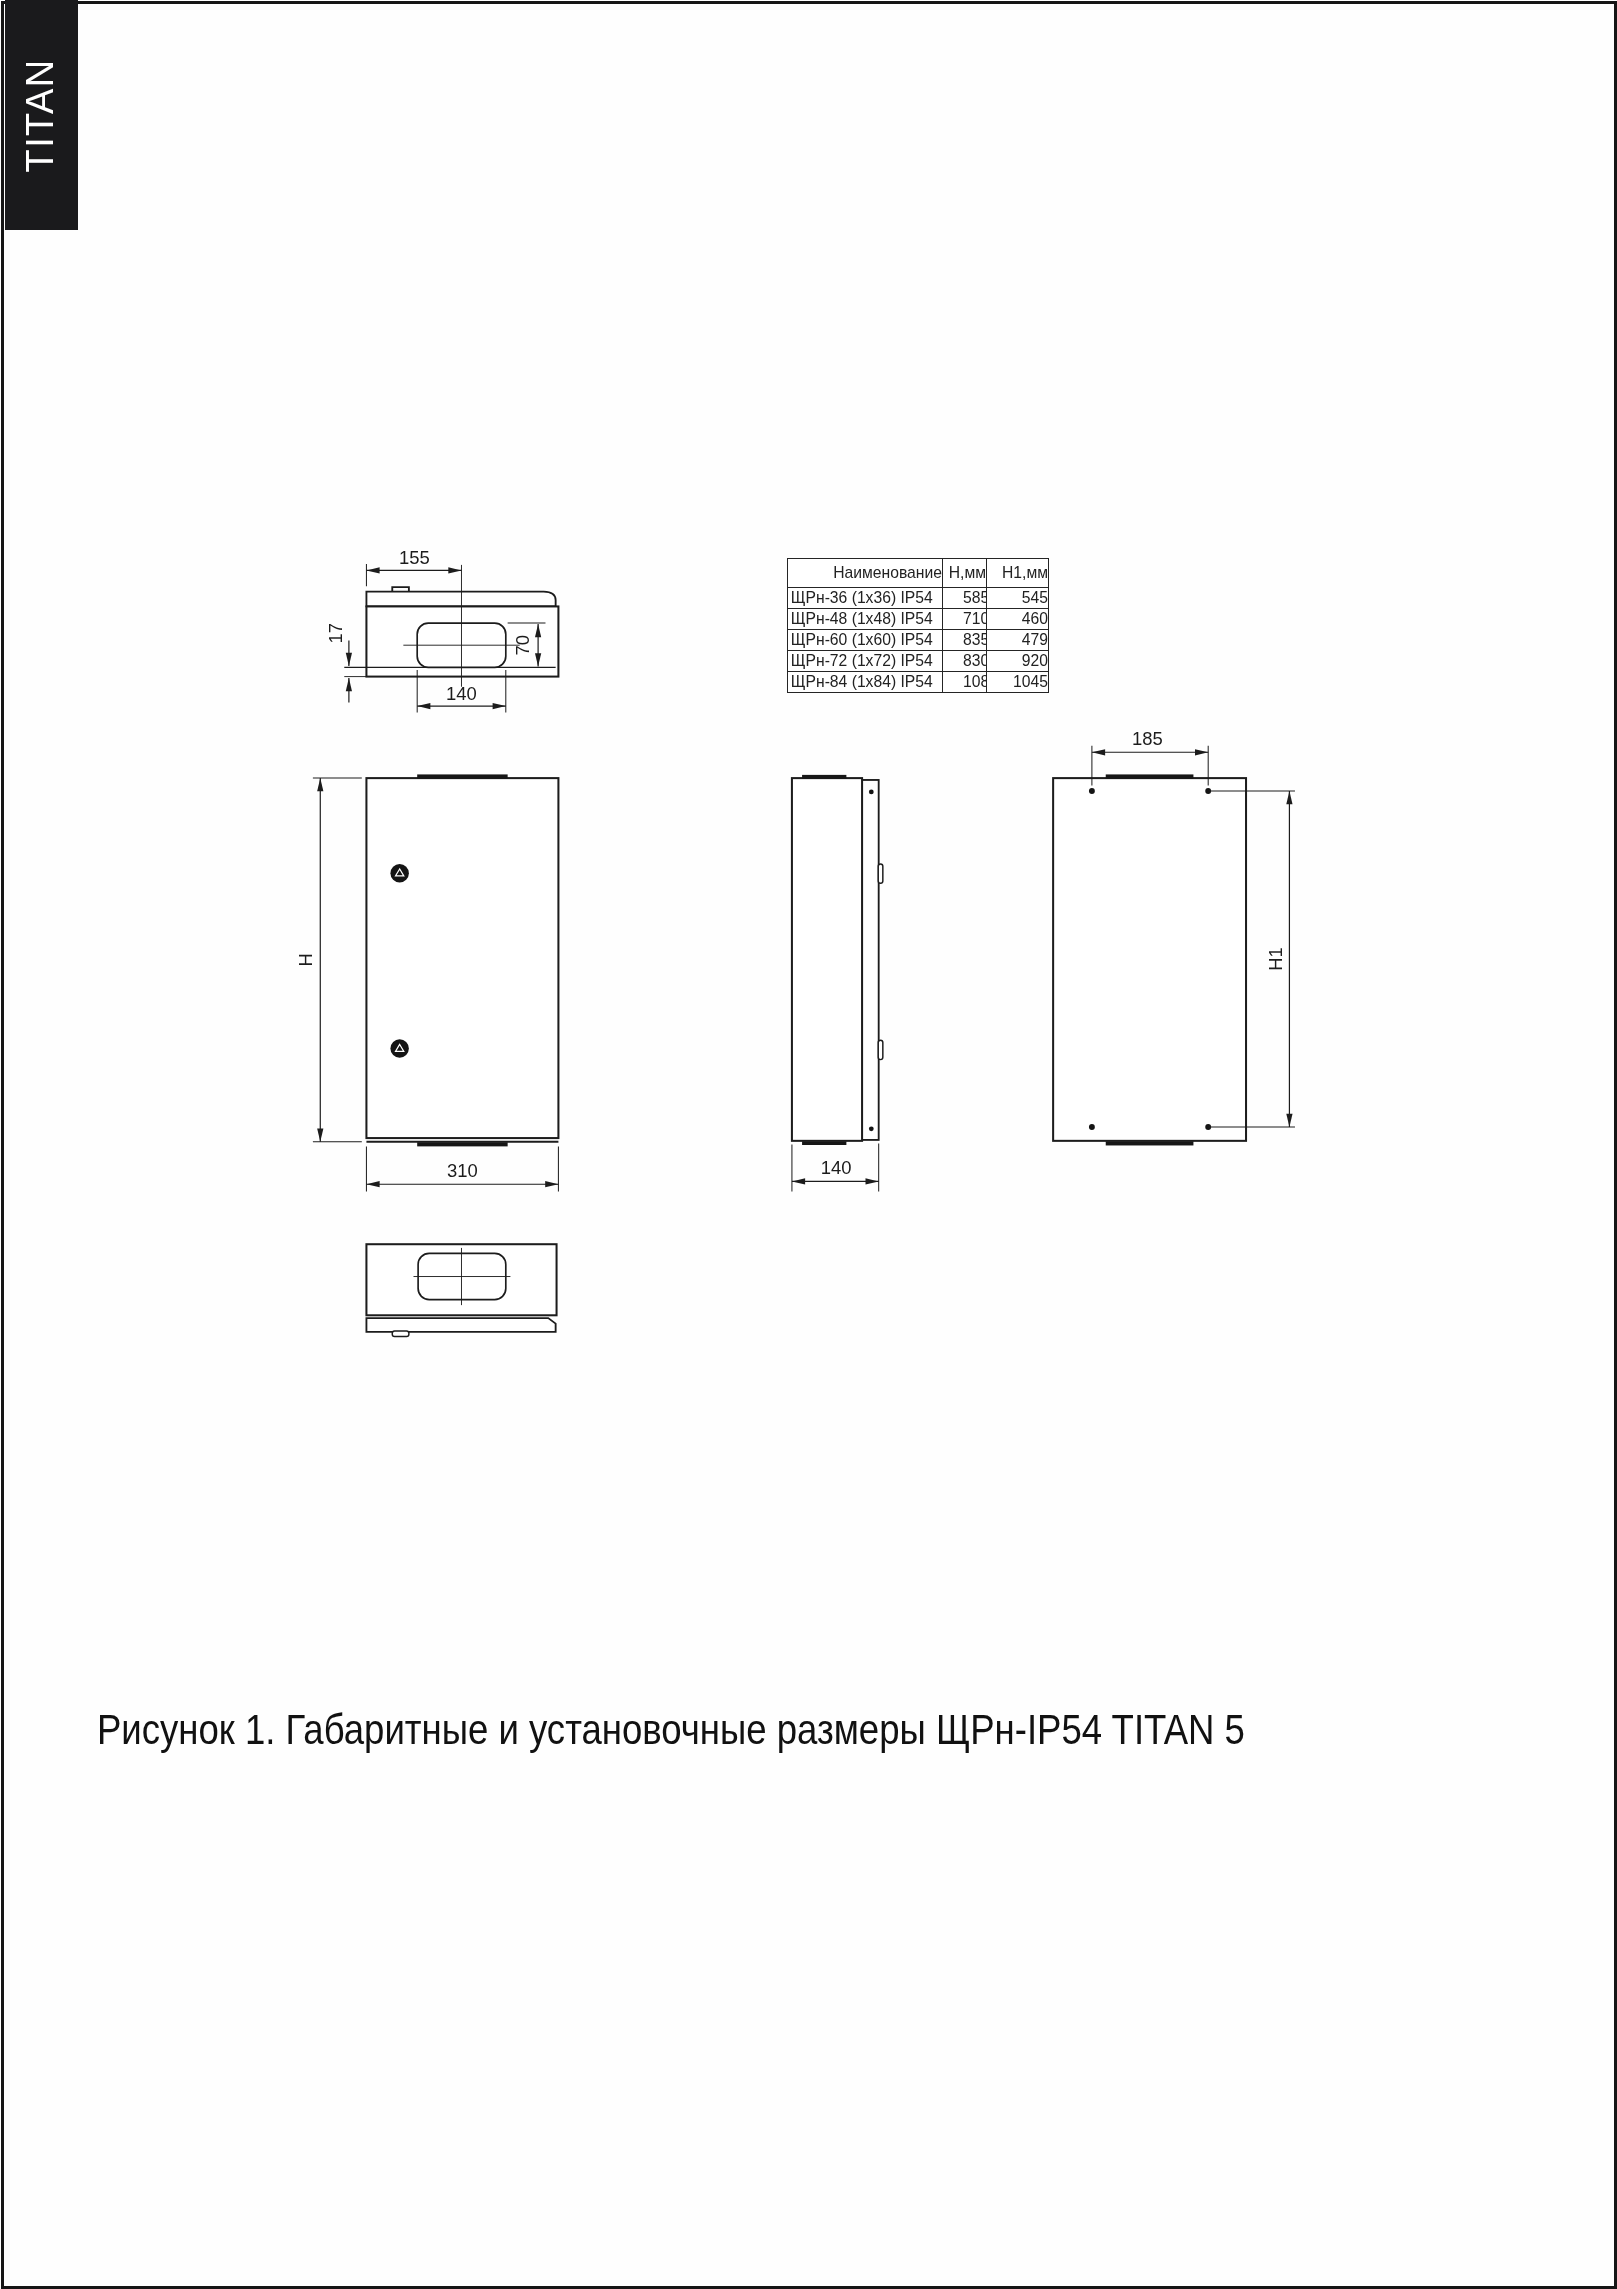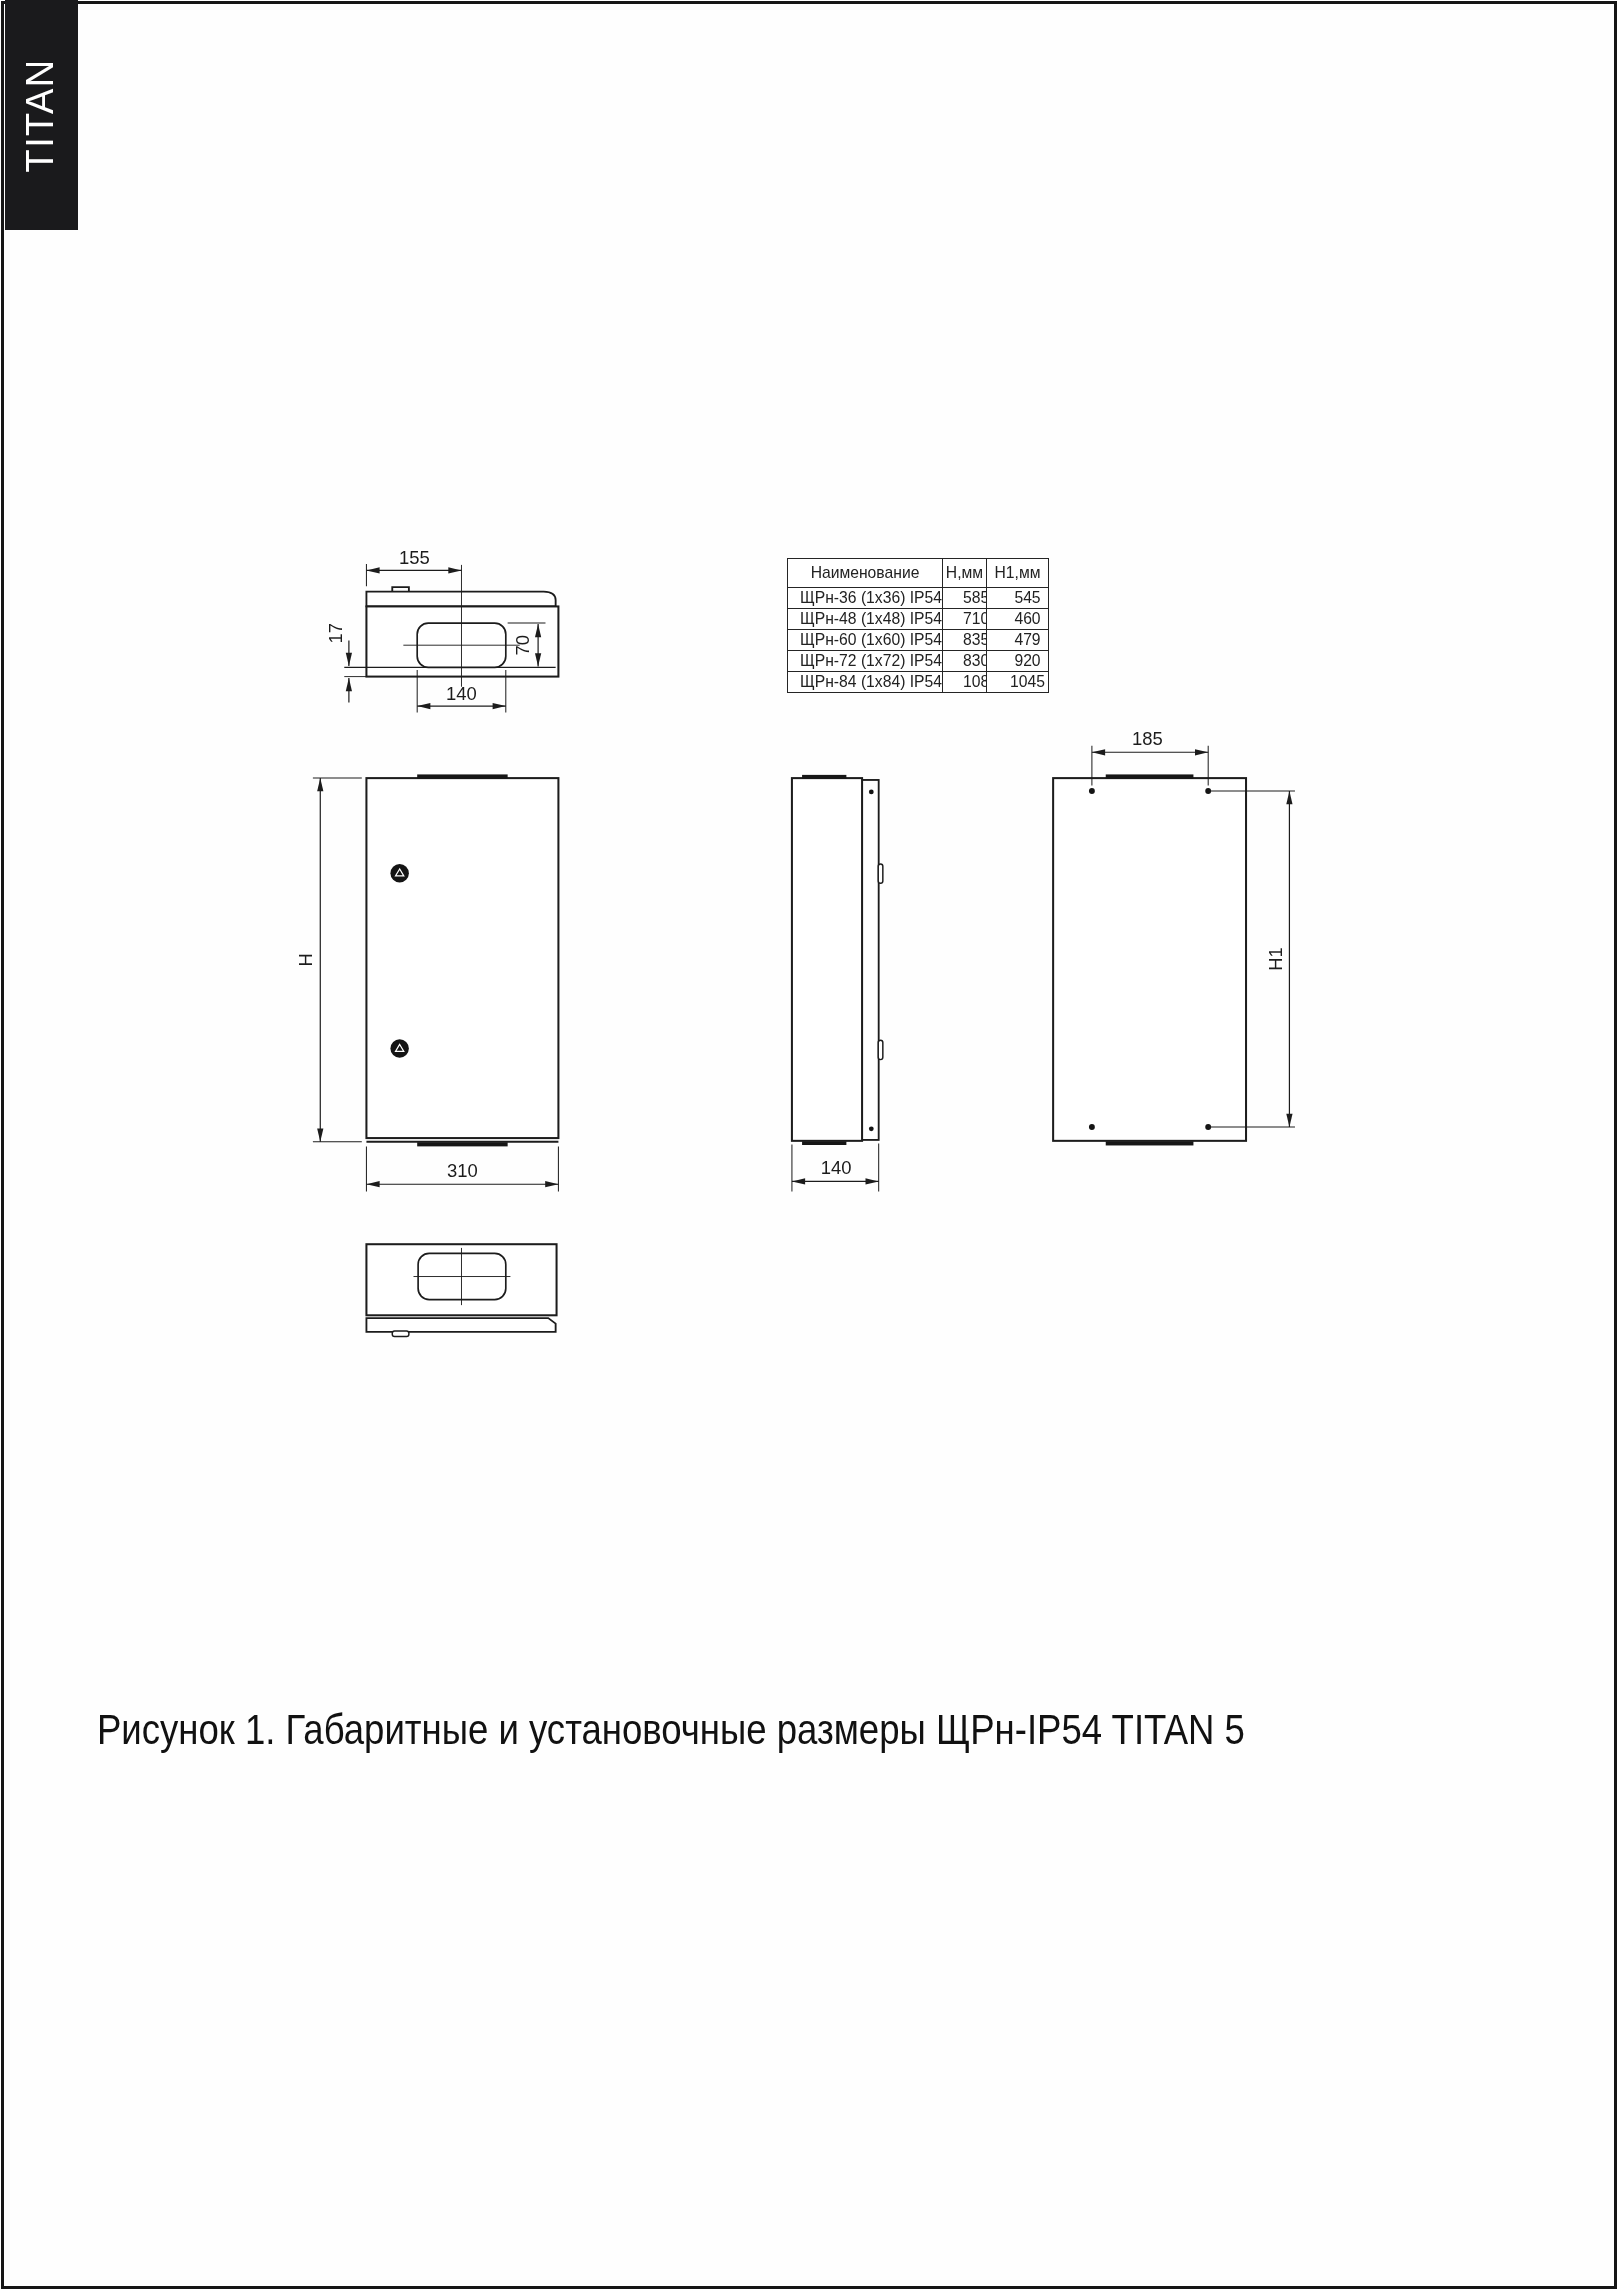--- a/index.html
+++ b/index.html
@@ -51,29 +51,29 @@
     width: 261px;
     border-collapse: collapse;
     table-layout: fixed;
     background: #fff;
     font-size: 15.7px;
     color: #222;
   }
   table.spec th, table.spec td {
     border: 1.5px solid #252525;
     font-weight: normal;
-    text-align: center;
+    text-align: right;
     vertical-align: middle;
     line-height: 1;
     overflow: hidden;
     white-space: nowrap;
   }
   table.spec th { height: 29px; }
   table.spec td { height: 21px; padding-left: 20px; }
-  table.spec td.name { text-align: right; padding-left: 2.8px; }
+  table.spec td.name { text-align: left; padding-left: 2.8px; }
   .figure-caption {
     position: absolute;
     left: 97px; top: 1706px;
     font-size: 42px;
     color: #111;
     white-space: nowrap;
     transform: scaleX(0.87);
     transform-origin: left top;
   }
 </style>

